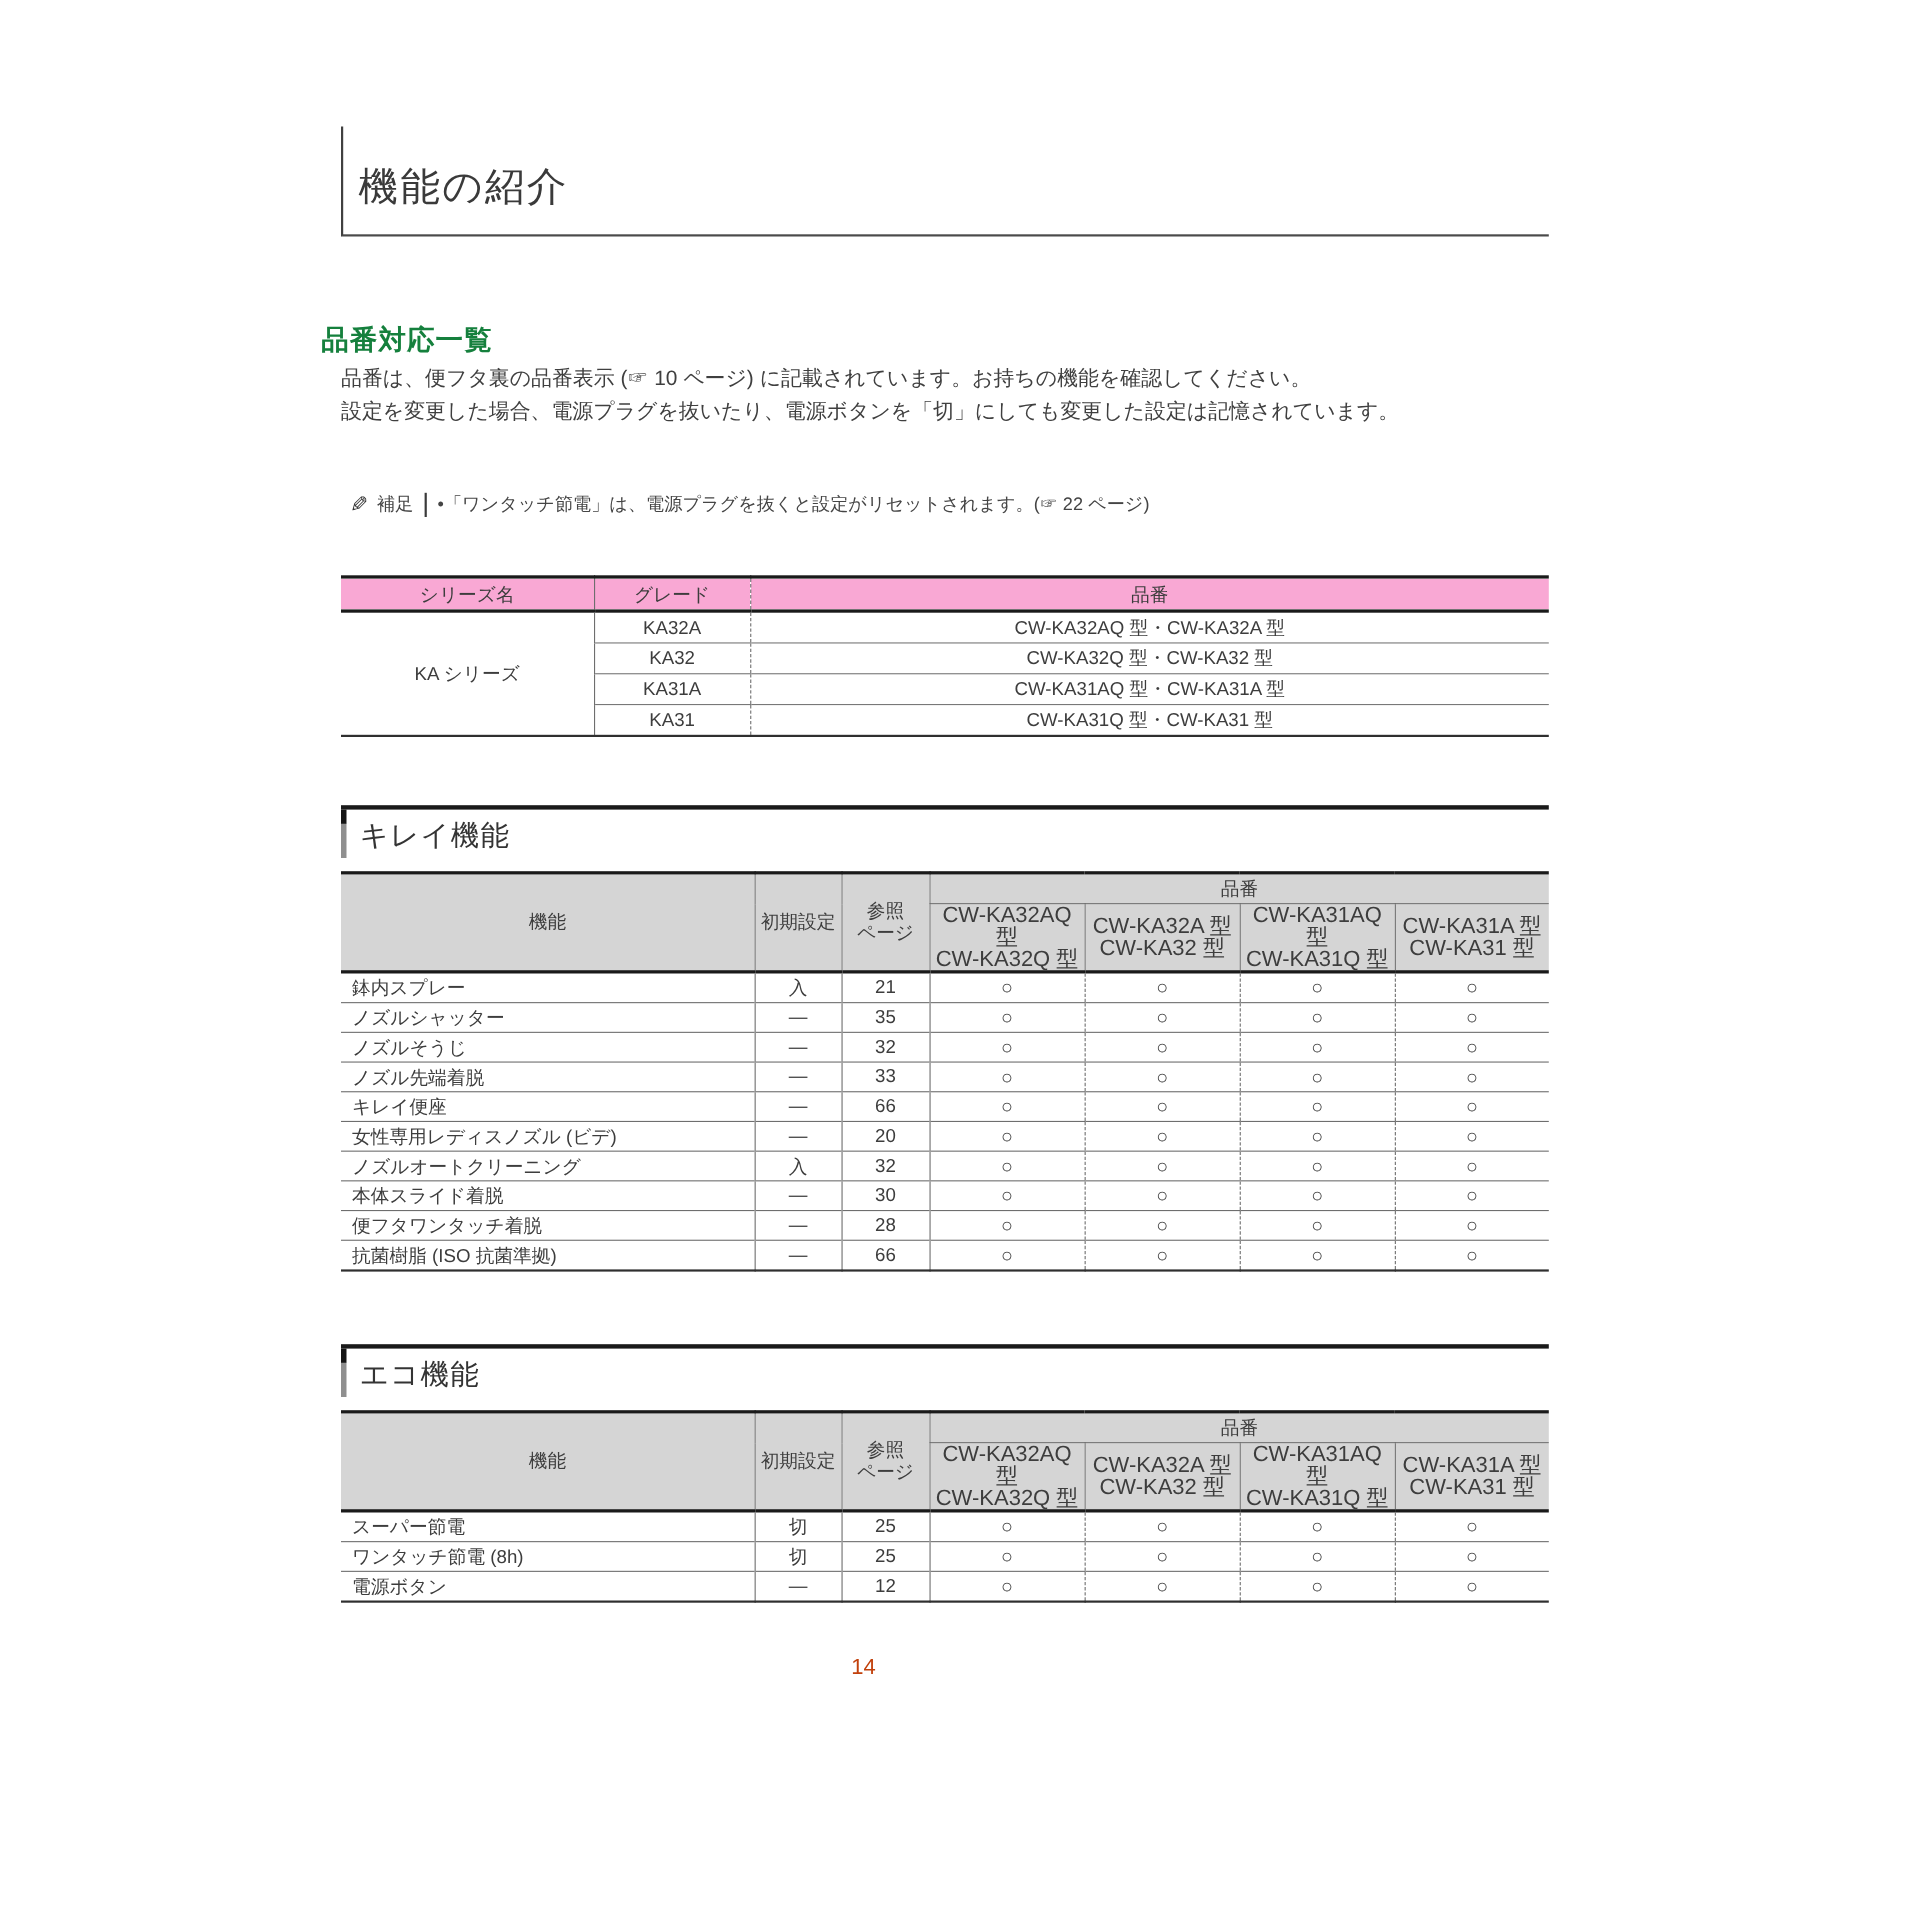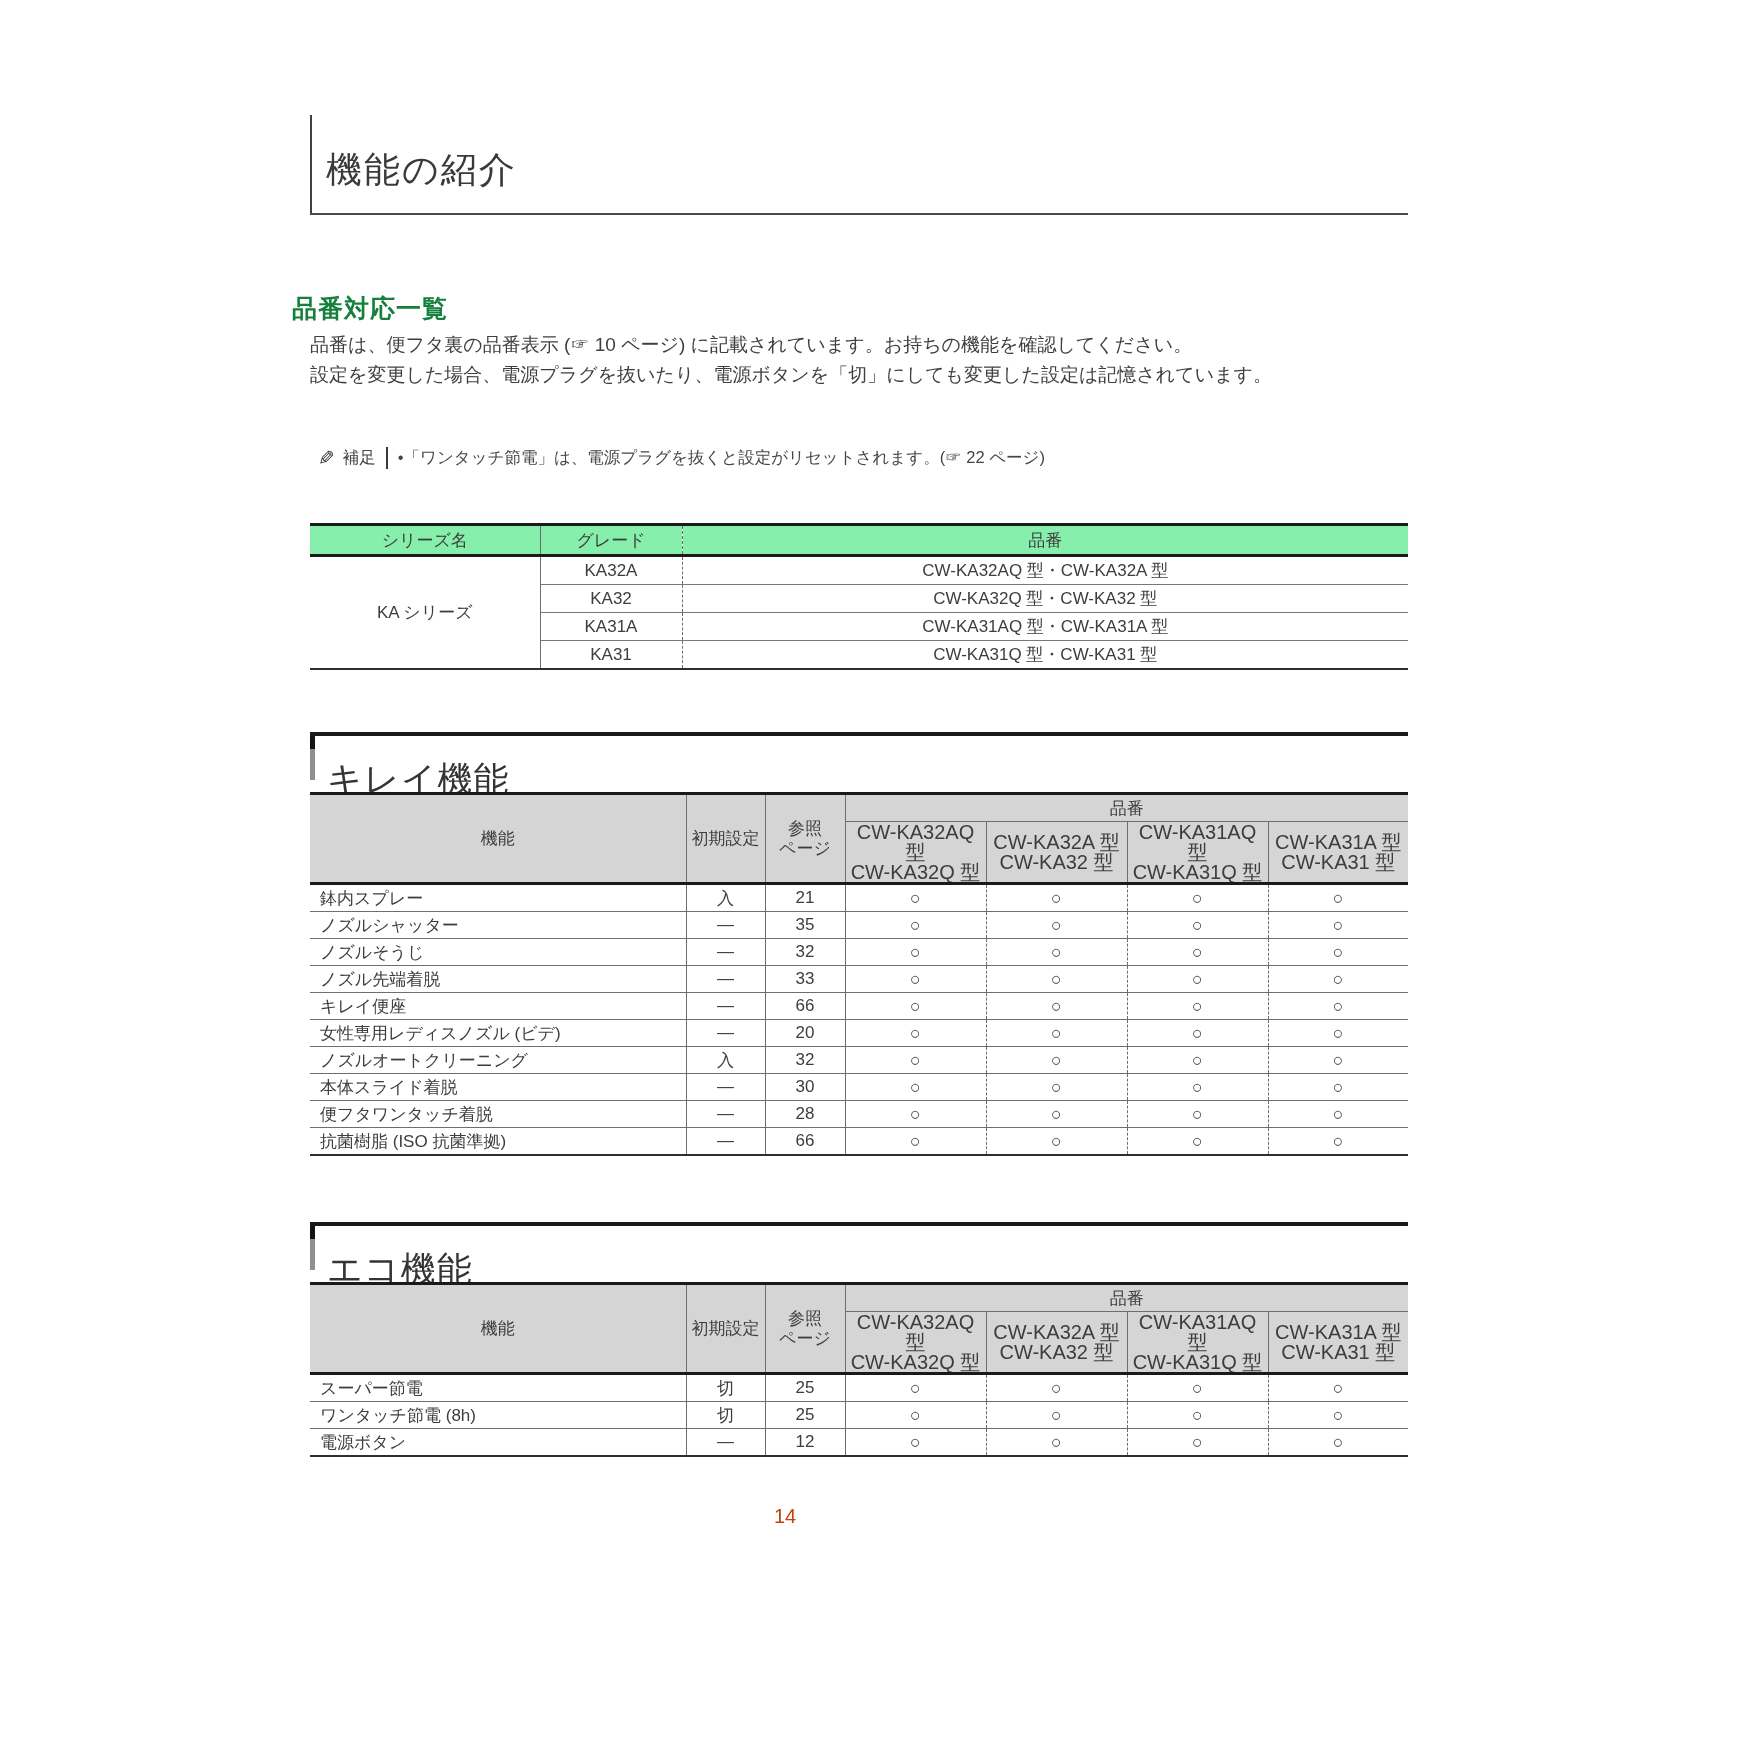--- a/index.html
+++ b/index.html
@@ -45,35 +45,35 @@
   .note .note-label { margin-right:10px; }
   .note .note-div { width:2px; height:22px; background:#3a3a3a; margin-right:10px; }
 
   
   table { border-collapse:collapse; table-layout:fixed; color:#3d3d3d; }
   td, th { padding:0; font-weight:normal; overflow:hidden; }
 
   
   .t1 { position:absolute; left:310px; top:523px; width:1098px; font-size:17px;
         border-top:3px solid #1a1a1a; border-bottom:2px solid #2f2f2f; }
-  .t1 th { background:#86efac; height:28px; border-bottom:3px solid #1a1a1a; text-align:center; }
+  .t1 th { background:#f9a8d4; height:28px; border-bottom:3px solid #1a1a1a; text-align:center; }
   .t1 td { height:27px; text-align:center; }
   .t1 tbody td { border-top:1px solid #787878;margin-left:12px; }
   .t1 tbody tr:first-child td { border-top:none; }
   .v-solid { border-left:1px solid #6e6e6e; }
   .v-dash  { border-left:1px dashed #6e6e6e; }
 
   
   .section-h {
     position:absolute; left:310px; width:1098px; height:58px;
     border-top:4px solid #1a1a1a; box-sizing:border-box;
   }
   .section-h .bar-top { position:absolute; left:0; top:0; width:5px; height:13px; background:#141414; }
   .section-h .bar-bottom { position:absolute; left:0; top:13px; width:5px; height:31px; background:#8f8f8f; }
-  .section-h .sh-label { position:absolute; left:17px; top:20px; font-size:35px; color:#343434; letter-spacing:1px; }
+  .section-h .sh-label { position:absolute; left:17px; top:6px; font-size:26px; color:#343434; letter-spacing:1px; }
   .sh1 { top:732px; } .sh2 { top:1222px; }
 
   
   .tf { position:absolute; left:310px; width:1098px; font-size:17px;
         border-top:3px solid #1a1a1a; border-bottom:2px solid #2f2f2f; }
   .tf2 { top:792px; } .tf3 { top:1282px; }
   .tf thead th { background:#d5d5d5; text-align:center; }
   .tf thead .tier1 th { height:26px; }
   .tf thead th.models-group { border-bottom:1px solid #6e6e6e; }
   .tf thead .tier2 th { height:56px; font-size:20px; line-height:20px; white-space:pre-line; border-bottom:3px solid #1a1a1a; }

